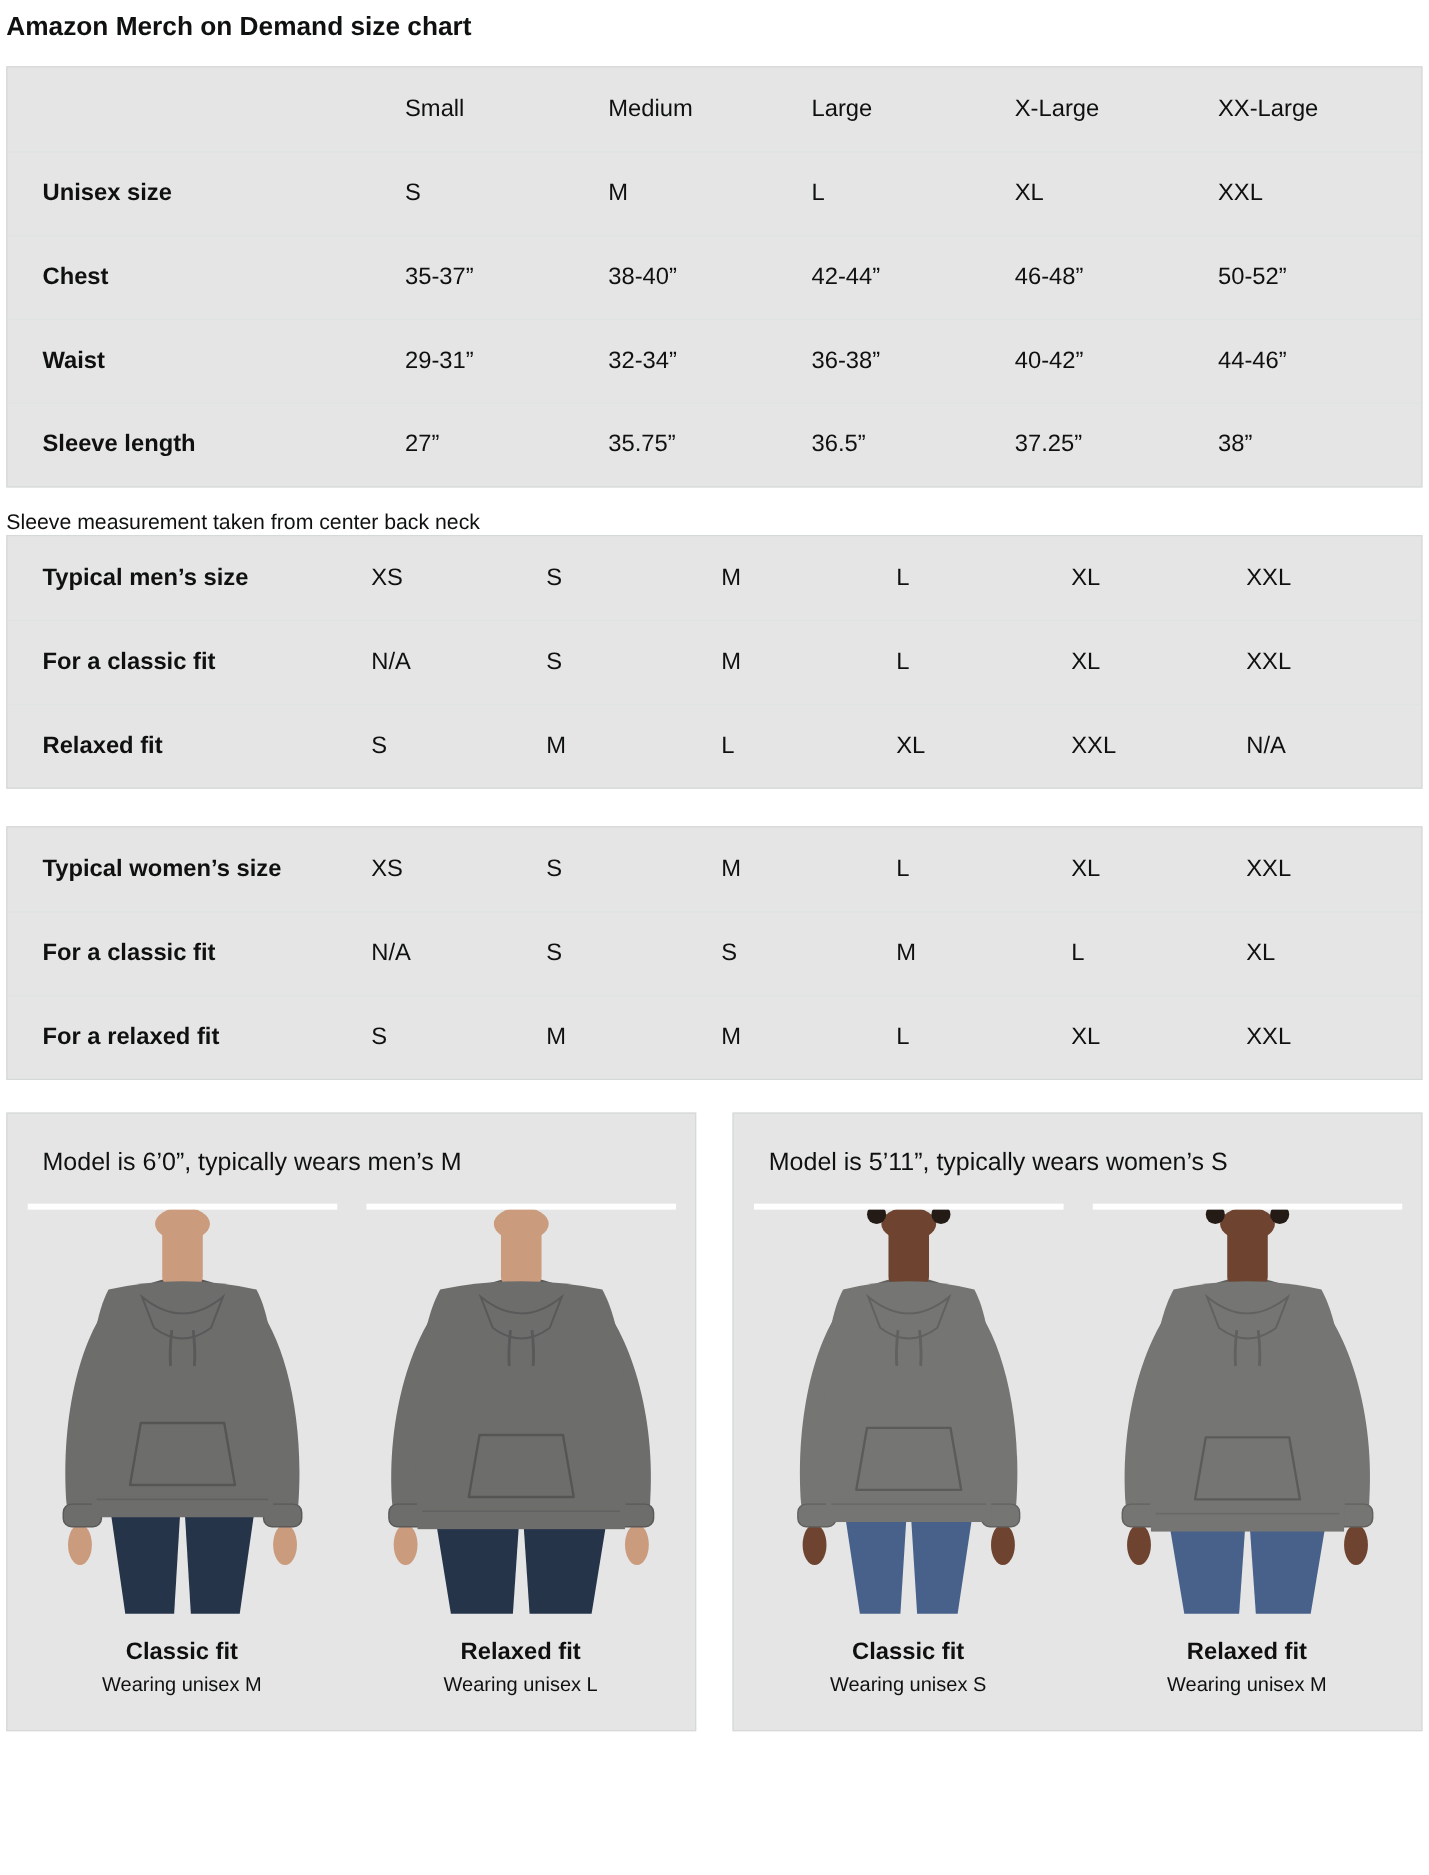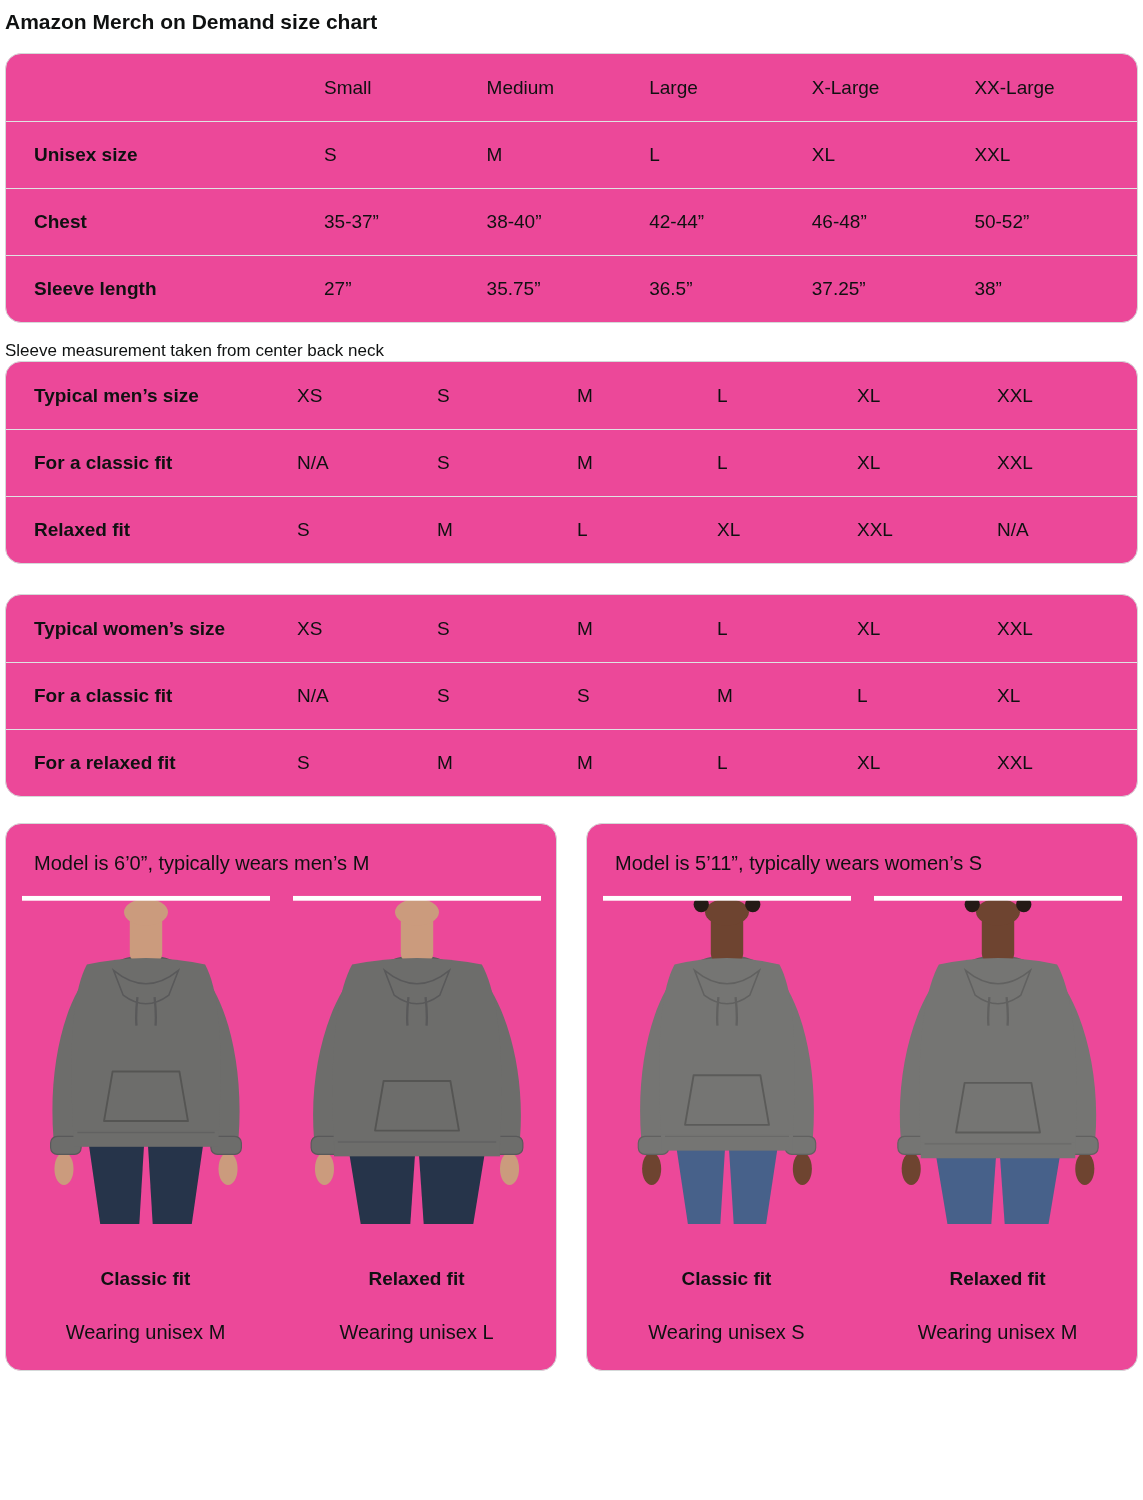--- a/index.html
+++ b/index.html
@@ -6,22 +6,22 @@
   body{
     width:1143px;
     font-family:"Liberation Sans", sans-serif;
     color:#0f1111;
     -webkit-font-smoothing:antialiased;
   }
   .page{padding:0 5px;box-sizing:border-box;}
   .page-title{font-size:21px;line-height:1.3;padding:8px 0 18px 0;font-weight:bold;}
   .card{
     border:1px solid #d5d9d9;
-    border-radius:16px;
-    background:#ec4899;
+    border-radius:0;
+    background:#e5e5e5;
     overflow:hidden;
   }
   
   .size-table .trow{
     display:grid;
     align-items:center;
     min-height:67px;
     border-top:1px solid #e0e3e3;
     padding-left:28px;
     box-sizing:border-box;
@@ -33,24 +33,24 @@
   .size-table .label{font-size:19px;font-weight:700;padding-right:6px;}
   .size-table .val{font-size:19px;font-weight:400;padding-right:6px;}
   .note{font-size:17px;padding:18px 0 0 0;}
   .section-title{font-size:21px;padding:44px 0 20px 0;}
   #womens-fit-table{margin-top:30px;}
   
   .cards-row{display:flex;gap:29px;margin-top:26px;margin-bottom:6px;}
   .model-card{flex:1;min-width:0;}
   .model-heading{font-size:20px;line-height:1.3;padding:26px 28px 8px 28px;}
   .figures{display:flex;padding:0 4px;}
-  .figure{flex:1;display:flex;flex-direction:column;align-items:center;padding-top:4px;gap:24px;}
+  .figure{flex:1;display:flex;flex-direction:column;align-items:center;padding-top:4px;}
   .figure svg{width:248px;height:344px;display:block;}
   .fit-label{font-size:19px;font-weight:700;margin-top:12px;text-align:center;}
-  .wearing{font-size:20px;font-weight:400;margin:7px 0 26px;text-align:left;}
+  .wearing{font-size:16px;font-weight:400;margin:7px 0 26px;text-align:left;}
 </style>
 </head>
 <body>
 
 <div class="page">
 
   <div class="page-title">Amazon Merch on Demand size chart</div>
 
   <div class="card size-table" id="size-chart-table">
       <div class="trow grid-5">
@@ -69,20 +69,28 @@
         <div class="val">XL</div>
         <div class="val">XXL</div>
       </div>
       <div class="trow grid-5">
         <div class="label">Chest</div>
         <div class="val">35-37”</div>
         <div class="val">38-40”</div>
         <div class="val">42-44”</div>
         <div class="val">46-48”</div>
         <div class="val">50-52”</div>
+      </div>
+      <div class="trow grid-5">
+        <div class="label">Waist</div>
+        <div class="val">29-31”</div>
+        <div class="val">32-34”</div>
+        <div class="val">36-38”</div>
+        <div class="val">40-42”</div>
+        <div class="val">44-46”</div>
       </div>
       <div class="trow grid-5">
         <div class="label">Sleeve length</div>
         <div class="val">27”</div>
         <div class="val">35.75”</div>
         <div class="val">36.5”</div>
         <div class="val">37.25”</div>
         <div class="val">38”</div>
       </div>
     </div>

